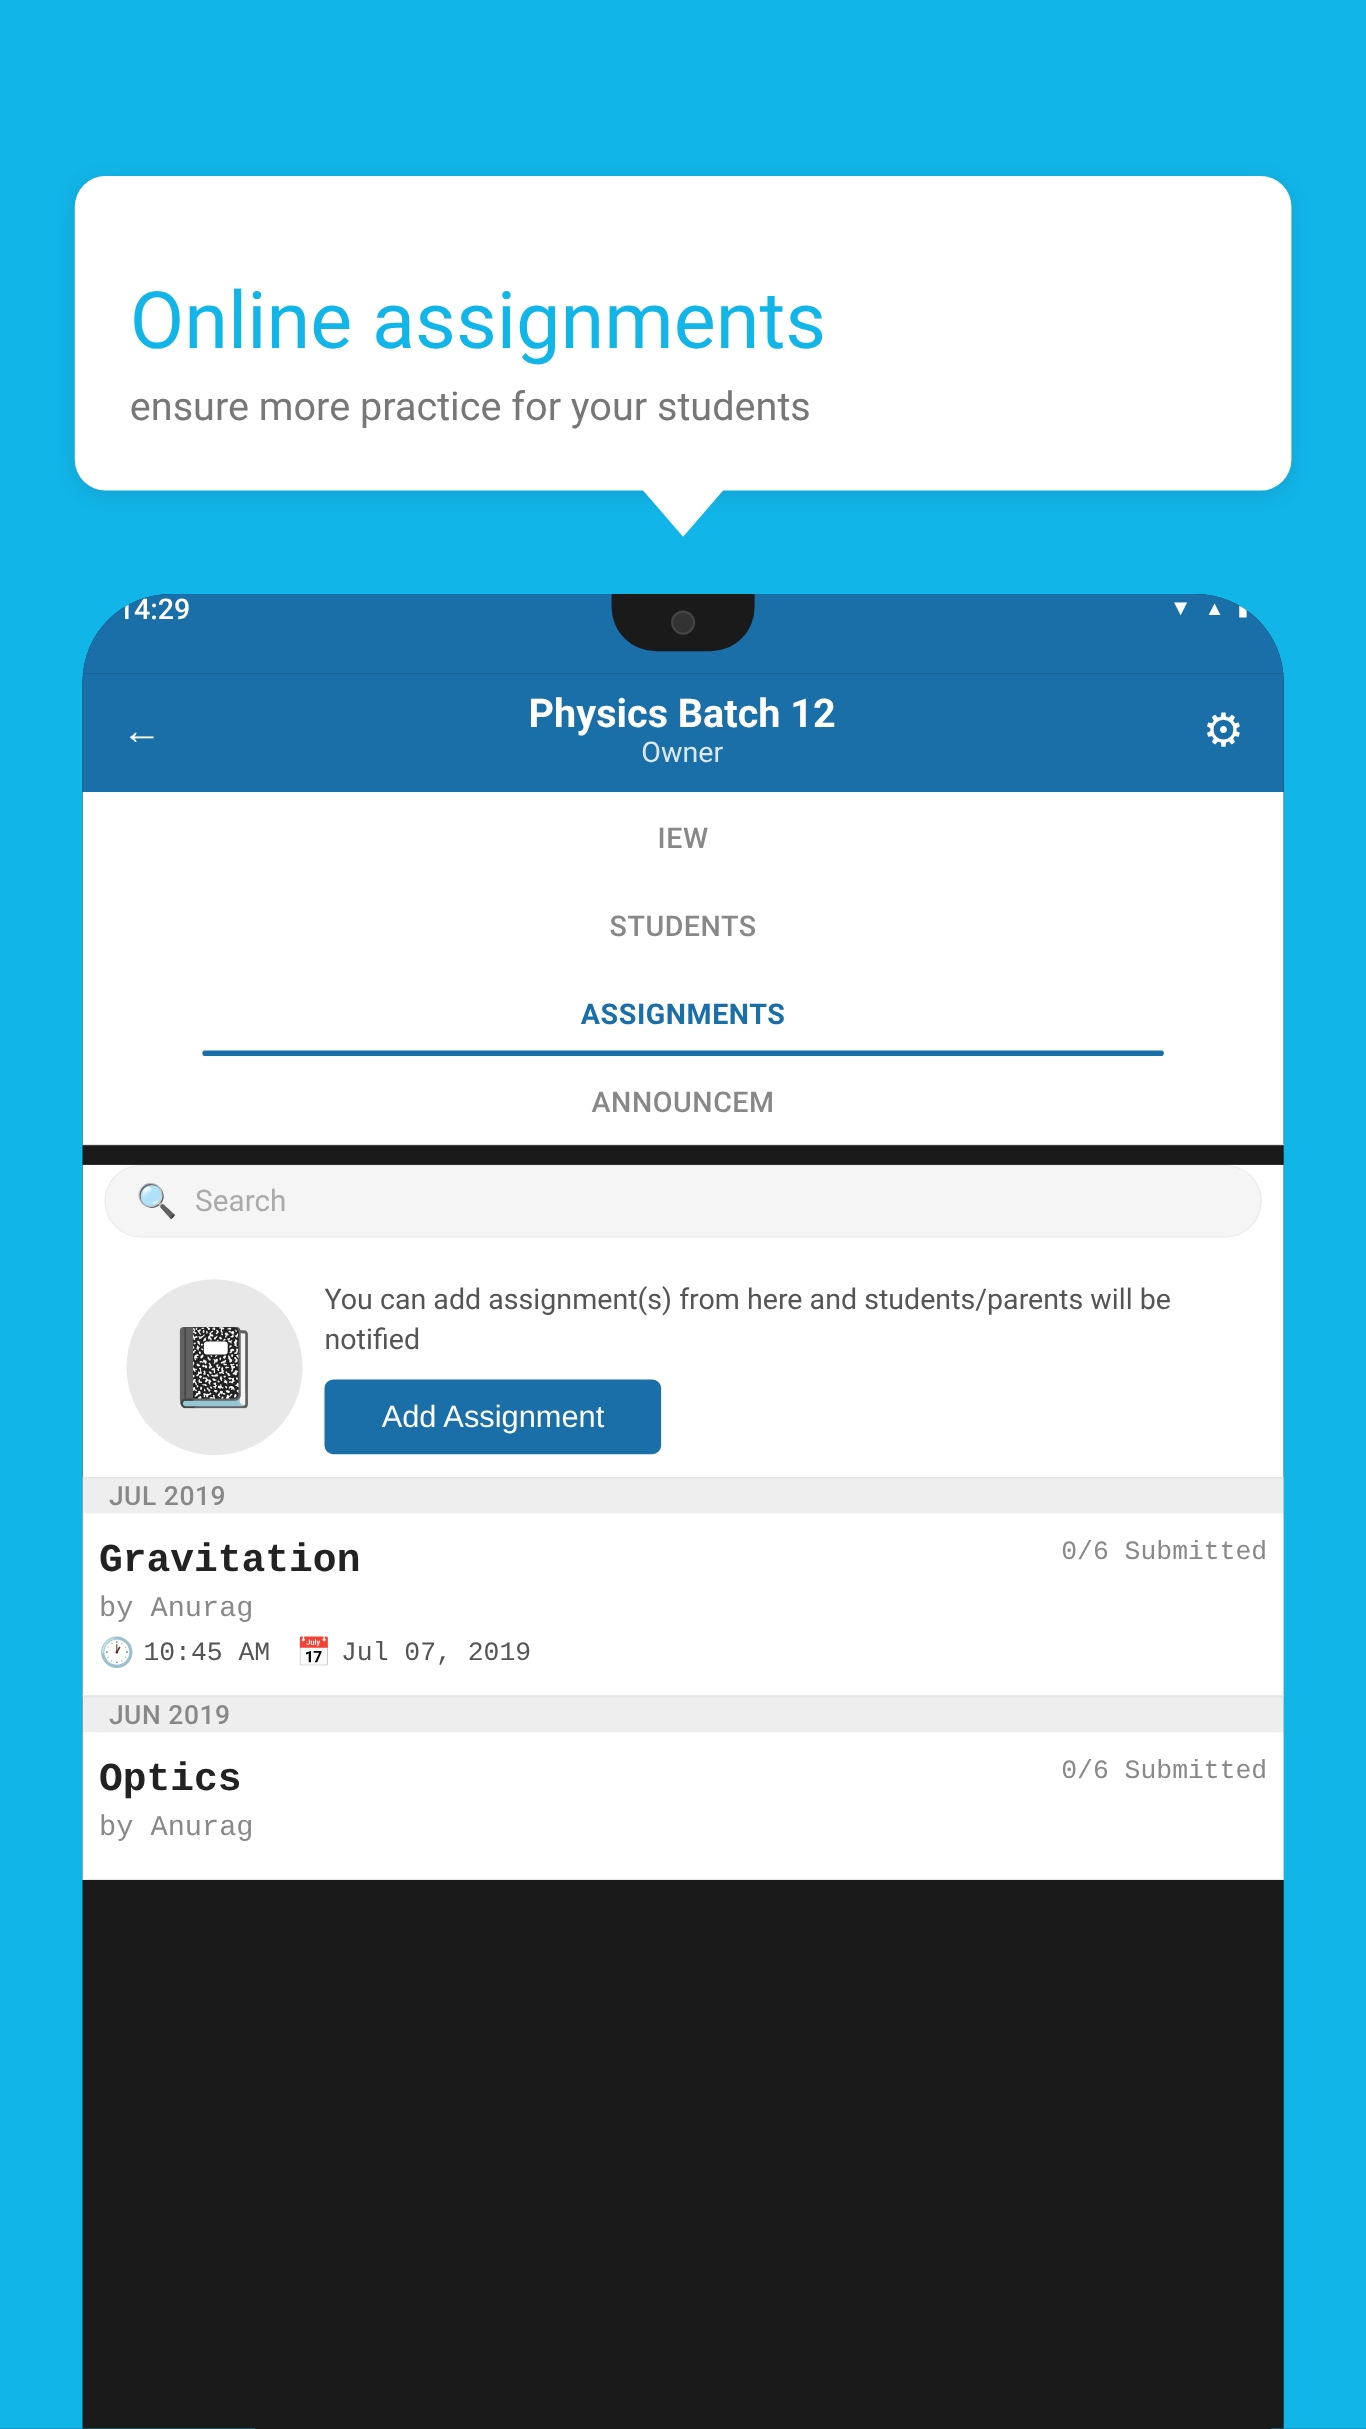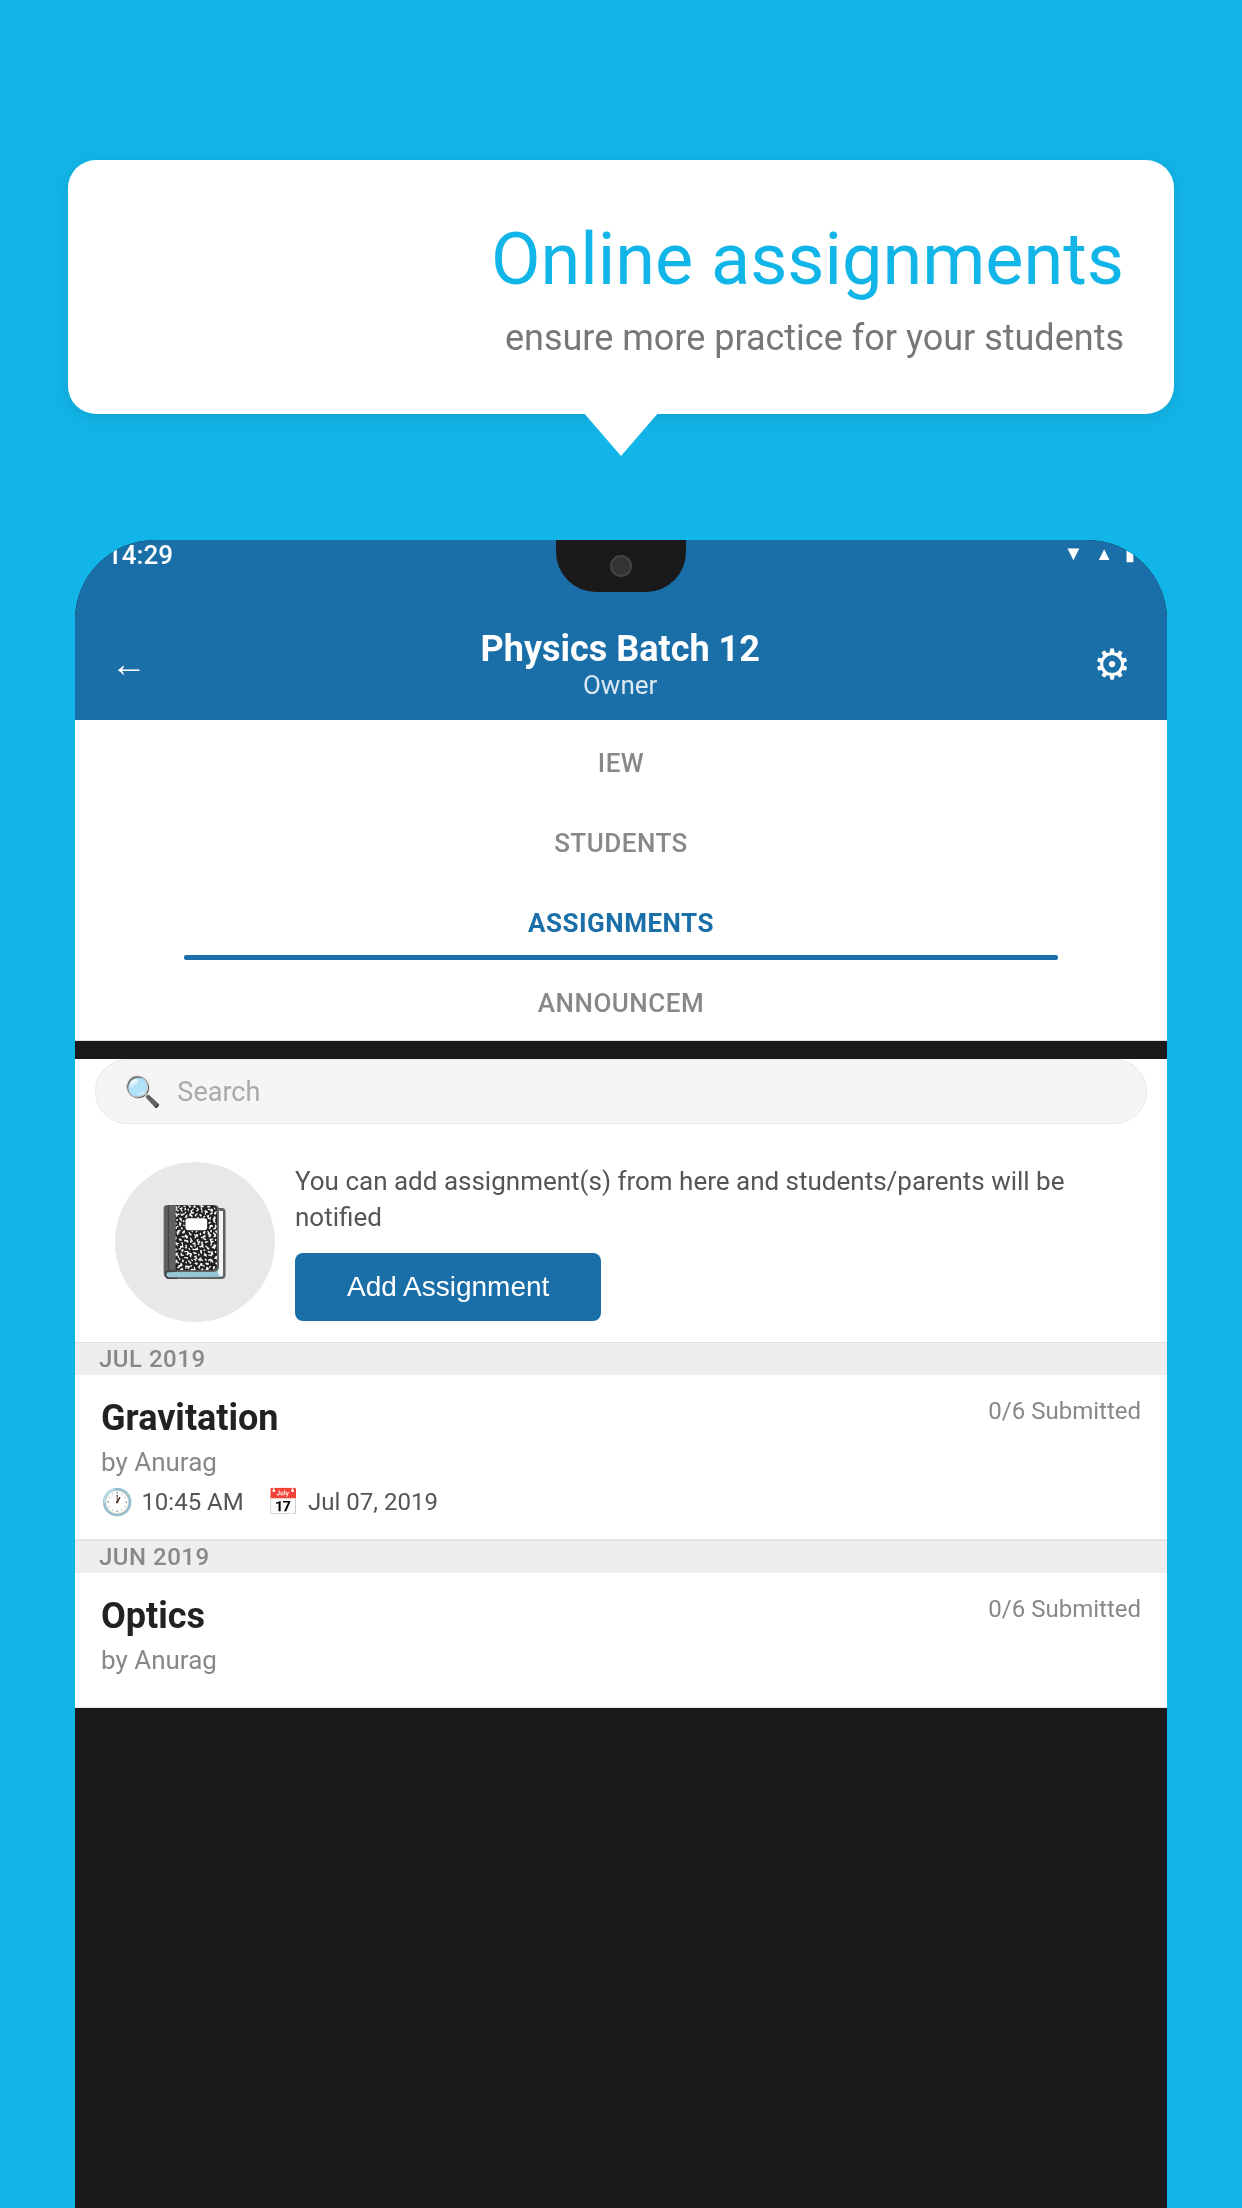--- a/index.html
+++ b/index.html
@@ -14,22 +14,22 @@
     }
 
     
     .speech-bubble {
       position: absolute;
       top: 160px;
       left: 68px;
       right: 68px;
       background: white;
       border-radius: 28px;
-      padding: 60px 50px 55px;
-      text-align: right;
+      padding: 92px 50px 55px;
+      text-align: left;
       box-shadow: 0 4px 20px rgba(0,0,0,0.1);
     }
 
     .speech-bubble::after {
       content: '';
       position: absolute;
       bottom: -42px;
       left: 50%;
       transform: translateX(-50%);
       width: 0;
@@ -269,22 +269,23 @@
       font-size: 24px;
       color: #888;
       font-weight: 500;
       letter-spacing: 0.5px;
       border-top: 1px solid #e0e0e0;
     }
 
     
     .assignment-item {
       background: white;
-      padding: 22px 26px;
+      padding: 22px 15px;
       border-bottom: 1px solid #e8e8e8;
+      font-family: Liberation Mono, monospace;
     }
 
     .assignment-row-top {
       display: flex;
       justify-content: space-between;
       align-items: flex-start;
       margin-bottom: 8px;
     }
 
     .assignment-name {

